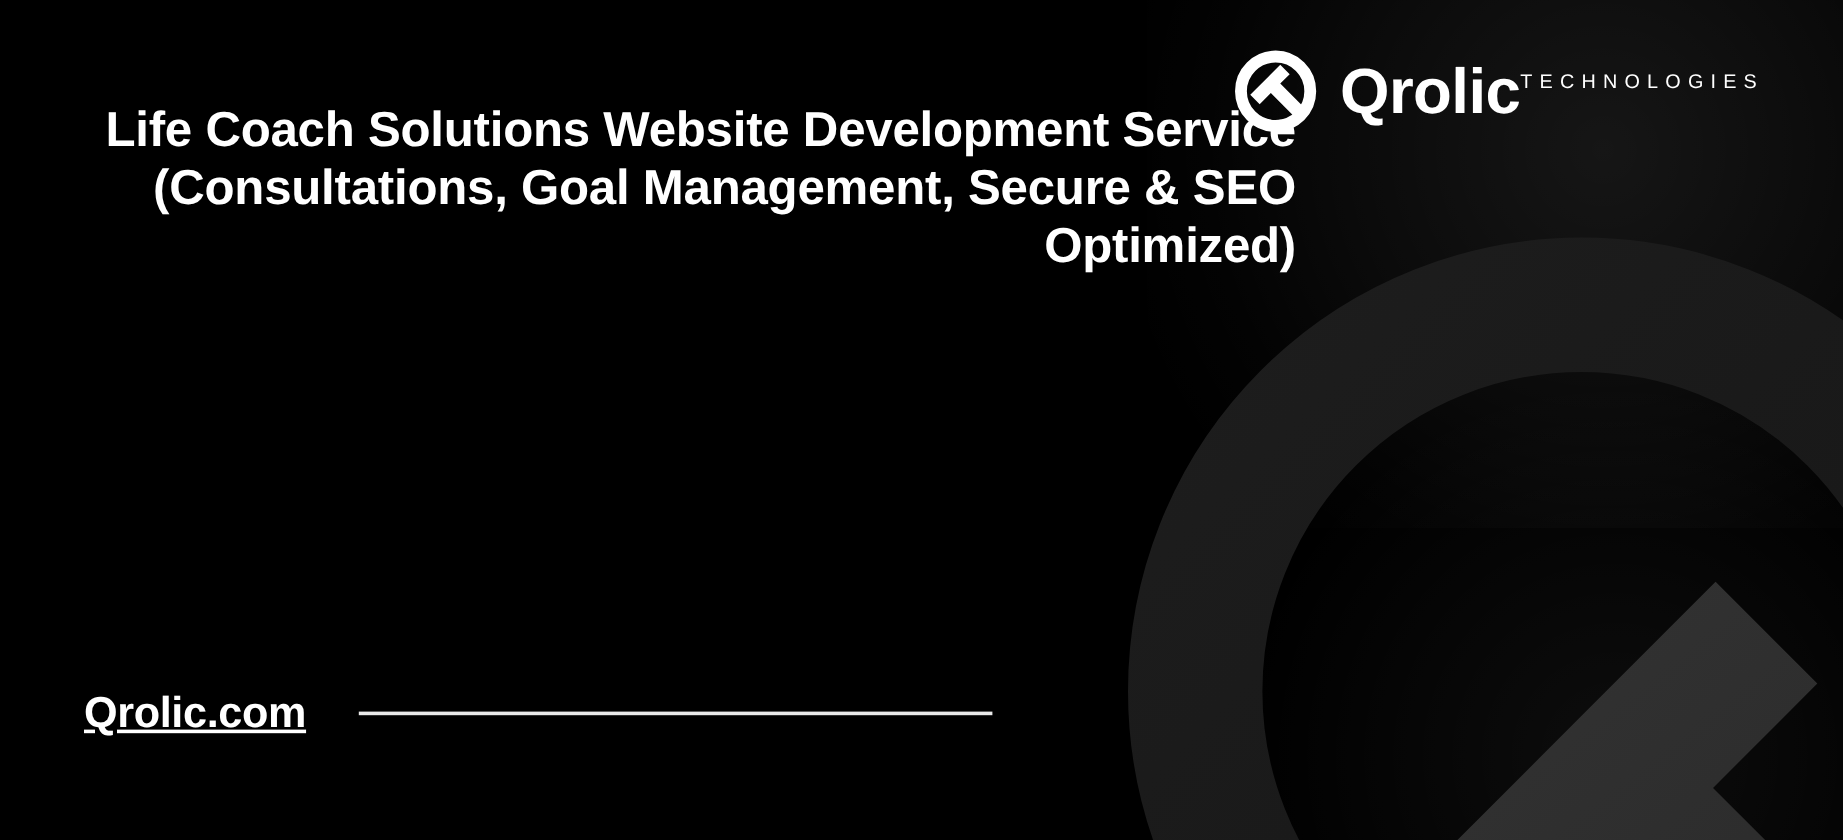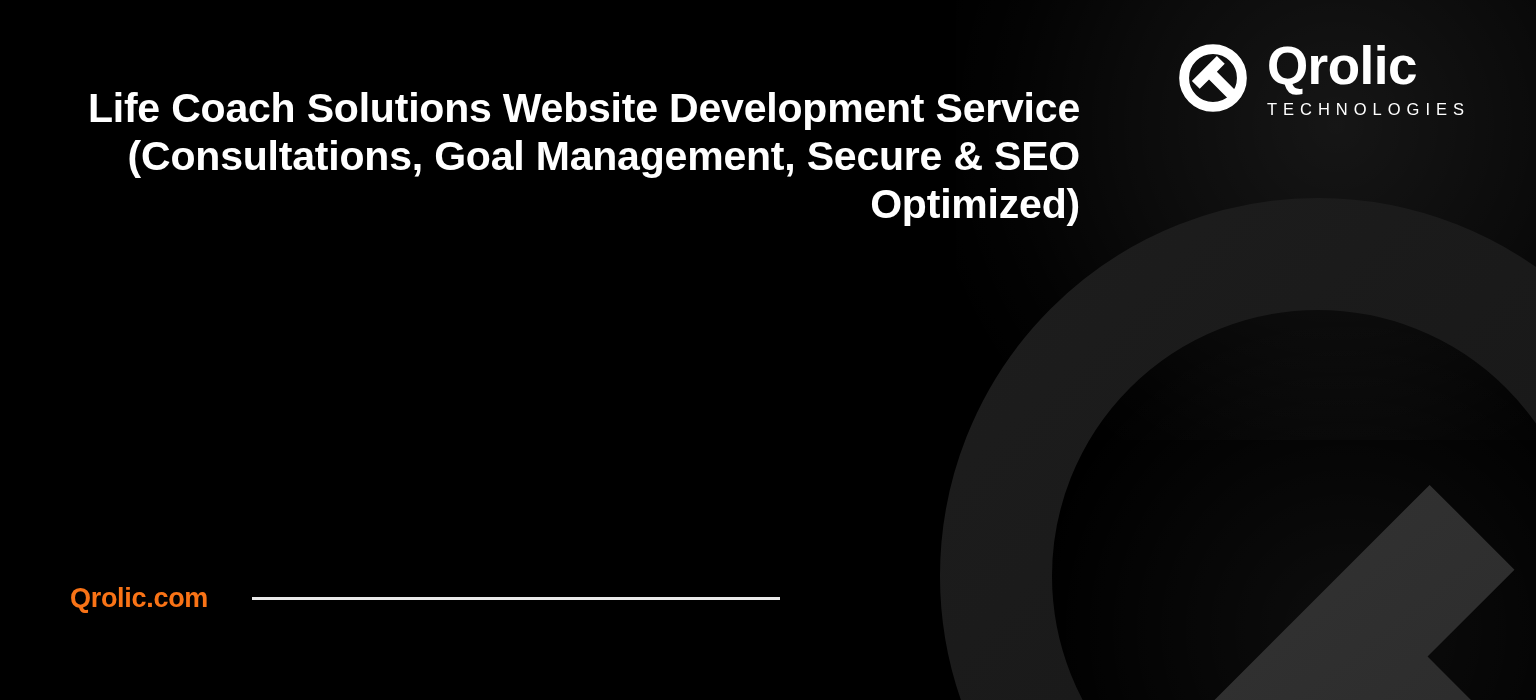--- a/index.html
+++ b/index.html
@@ -76,21 +76,21 @@
 
   .logo-mark {
     width: 76px;
     height: 76px;
     flex: 0 0 76px;
   }
   .logo-mark svg { display: block; width: 100%; height: 100%; }
 
   .logo-text {
     display: flex;
-    flex-direction: column;
+    flex-direction: row;
     align-items: flex-start;
     justify-content: center;
     padding-top: 2px;
   }
 
   .logo-wordmark {
     color: #ffffff;
     font-size: 53px;
     font-weight: 700;
     line-height: 0.98;
@@ -126,26 +126,27 @@
   
   .footer {
     position: absolute;
     left: 70px;
     bottom: 88px;
     display: flex;
     align-items: center;
   }
 
   .footer-site {
-    color: #f97316;
-    font-size: 27px;
+    color: #ffffff;
+    font-size: 36px;
     font-weight: 700;
     letter-spacing: -0.3px;
     line-height: 1;
     white-space: nowrap;
+    text-decoration: underline;
   }
 
   .footer-rule {
     width: 528px;
     height: 3px;
     background: #e9e9e9;
     margin-left: 44px;
     flex: 0 0 auto;
   }
 </style>

